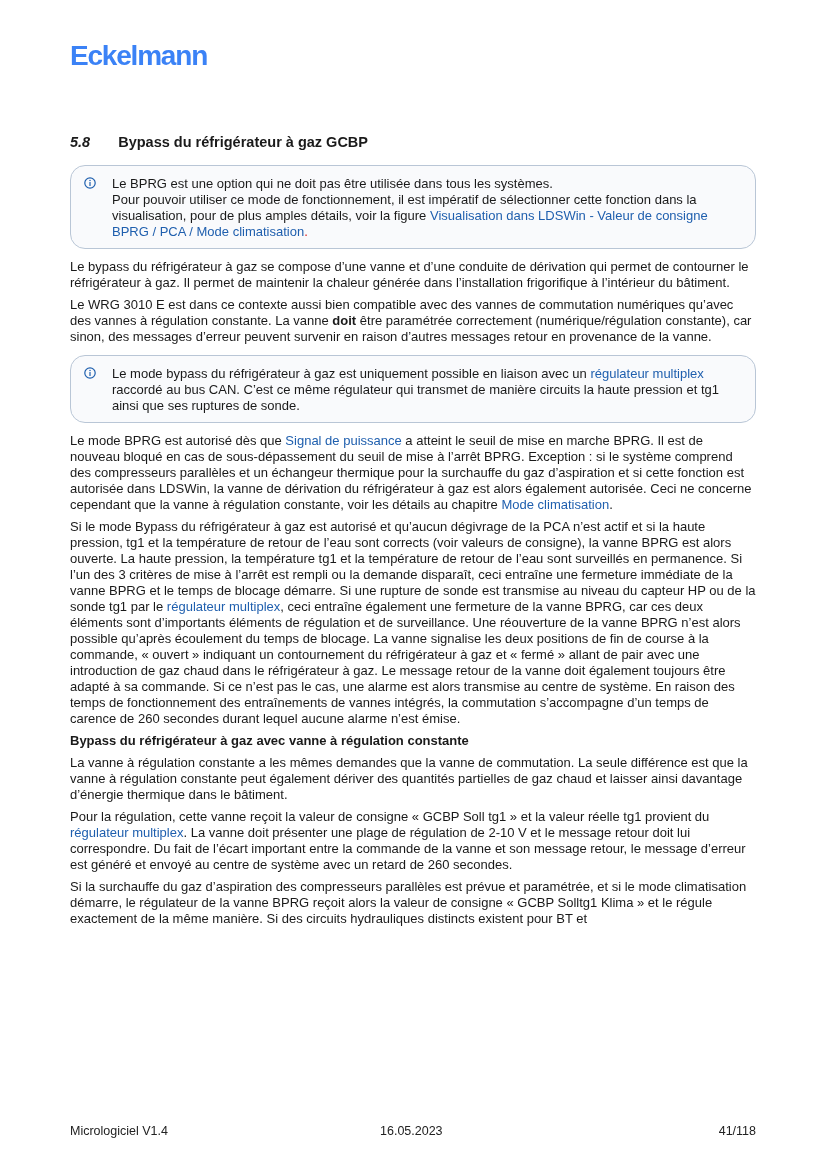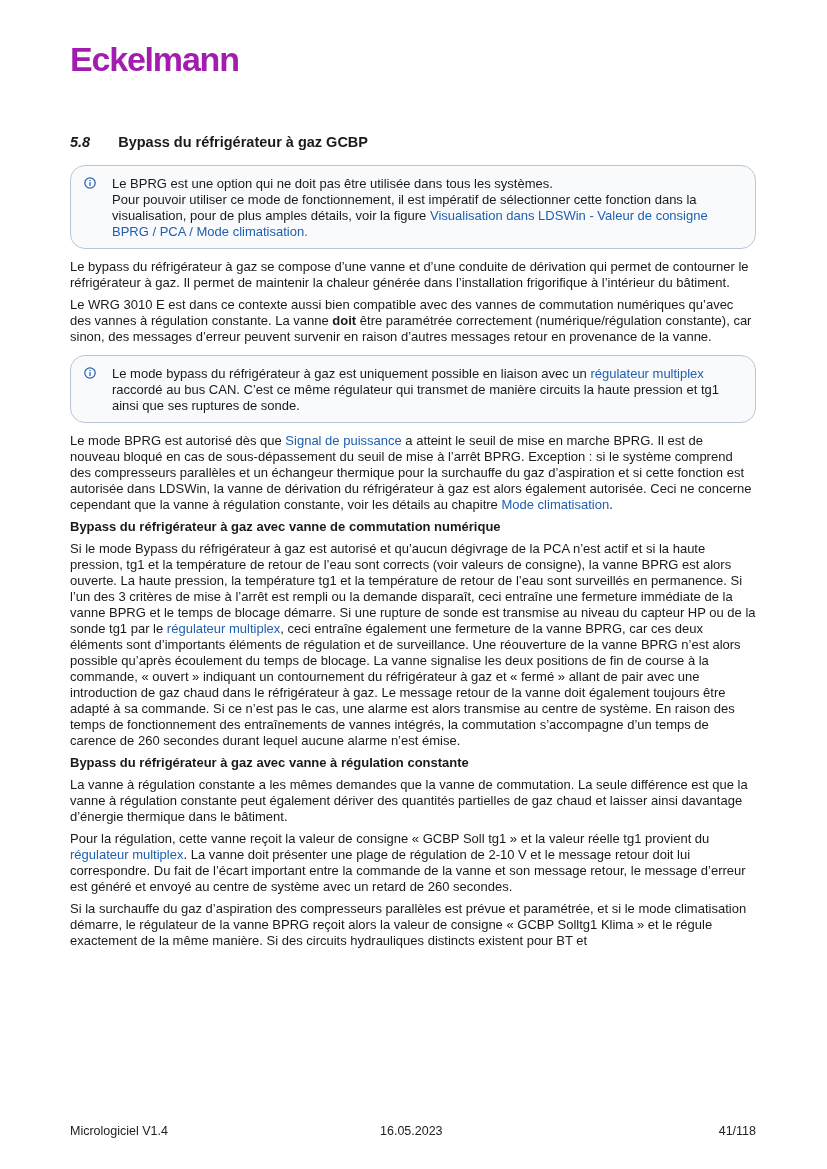--- a/index.html
+++ b/index.html
@@ -3,21 +3,21 @@
 <meta charset="utf-8">
 <style>
   html, body { margin: 0; padding: 0; background: #ffffff; }
   body {
     width: 827px; height: 1169px; position: relative; overflow: hidden;
     font-family: "Liberation Sans", sans-serif; color: #1a1a1a;
   }
   .logo {
     position: absolute; left: 70px; top: 40px;
     font-family: "Liberation Sans", sans-serif; font-weight: bold;
-    font-size: 34px; color: #a21caf; letter-spacing: -1.2px;
+    font-size: 28px; color: #3b82f6; letter-spacing: -1.2px;
   }
   .content {
     position: absolute; left: 70px; top: 133px; width: 686px;
     font-size: 13px; line-height: 16px;
   }
   h2 {
     font-size: 14.5px; font-weight: bold; margin: 0 0 14px 0; line-height: 18px;
   }
   h2 .num { margin-right: 24px; font-style: italic; }
   .note {
@@ -68,21 +68,20 @@
     <svg class="info-icon" viewBox="0 0 12 12">
       <circle cx="6" cy="6" r="5.2" fill="none" stroke="#1f5fae" stroke-width="1.2"></circle>
       <rect x="5.4" y="5" width="1.2" height="4" fill="#1f5fae"></rect>
       <circle cx="6" cy="3.4" r="0.75" fill="#1f5fae"></circle>
     </svg>
     <p><span>Le mode bypass du réfrigérateur à gaz est uniquement possible en liaison avec un </span><span class="link">régulateur multiplex</span><span> raccordé au bus CAN. C’est ce même régulateur qui transmet de manière circuits la haute pression et tg1 ainsi que ses ruptures de sonde.</span></p>
   </div>
 
   <p><span>Le mode BPRG est autorisé dès que </span><span class="link">Signal de puissance</span><span> a atteint le seuil de mise en marche BPRG. Il est de nouveau bloqué en cas de sous-dépassement du seuil de mise à l’arrêt BPRG. Exception : si le système comprend des compresseurs parallèles et un échangeur thermique pour la surchauffe du gaz d’aspiration et si cette fonction est autorisée dans LDSWin, la vanne de dérivation du réfrigérateur à gaz est alors également autorisée. Ceci ne concerne cependant que la vanne à régulation constante, voir les détails au chapitre </span><span class="link">Mode climatisation</span><span>.</span></p>
 
-  <h3>Bypass du réfrigérateur à gaz avec vanne de commutation numérique</h3>
   <p><span>Si le mode Bypass du réfrigérateur à gaz est autorisé et qu’aucun dégivrage de la PCA n’est actif et si la haute pression, tg1 et la température de retour de l’eau sont corrects (voir valeurs de consigne), la vanne BPRG est alors ouverte. La haute pression, la température tg1 et la température de retour de l’eau sont surveillés en permanence. Si l’un des 3 critères de mise à l’arrêt est rempli ou la demande disparaît, ceci entraîne une fermeture immédiate de la vanne BPRG et le temps de blocage démarre. Si une rupture de sonde est transmise au niveau du capteur HP ou de la sonde tg1 par le </span><span class="link">régulateur multiplex</span><span>, ceci entraîne également une fermeture de la vanne BPRG, car ces deux éléments sont d’importants éléments de régulation et de surveillance. Une réouverture de la vanne BPRG n’est alors possible qu’après écoulement du temps de blocage. La vanne signalise les deux positions de fin de course à la commande, « ouvert » indiquant un contournement du réfrigérateur à gaz et « fermé » allant de pair avec une introduction de gaz chaud dans le réfrigérateur à gaz. Le message retour de la vanne doit également toujours être adapté à sa commande. Si ce n’est pas le cas, une alarme est alors transmise au centre de système. En raison des temps de fonctionnement des entraînements de vannes intégrés, la commutation s’accompagne d’un temps de carence de 260 secondes durant lequel aucune alarme n’est émise.</span></p>
 
   <h3>Bypass du réfrigérateur à gaz avec vanne à régulation constante</h3>
   <p>La vanne à régulation constante a les mêmes demandes que la vanne de commutation. La seule différence est que la vanne à régulation constante peut également dériver des quantités partielles de gaz chaud et laisser ainsi davantage d’énergie thermique dans le bâtiment.</p>
   <p><span>Pour la régulation, cette vanne reçoit la valeur de consigne « GCBP Soll tg1 » et la valeur réelle tg1 provient du </span><span class="link">régulateur multiplex</span><span>.  La vanne doit présenter une plage de régulation de 2-10 V et le message retour doit lui correspondre. Du fait de l’écart important entre la commande de la vanne et son message retour, le message d’erreur est généré et envoyé au centre de système avec un retard de 260 secondes.</span></p>
   <p>Si la surchauffe du gaz d’aspiration des compresseurs parallèles est prévue et paramétrée, et si le mode climatisation démarre, le régulateur de la vanne BPRG reçoit alors la valeur de consigne « GCBP Solltg1 Klima » et le régule exactement de la même manière. Si des circuits hydrauliques distincts existent pour BT et</p>
 </div>
 
 <div class="footer">
   <span class="left">Micrologiciel V1.4</span>

